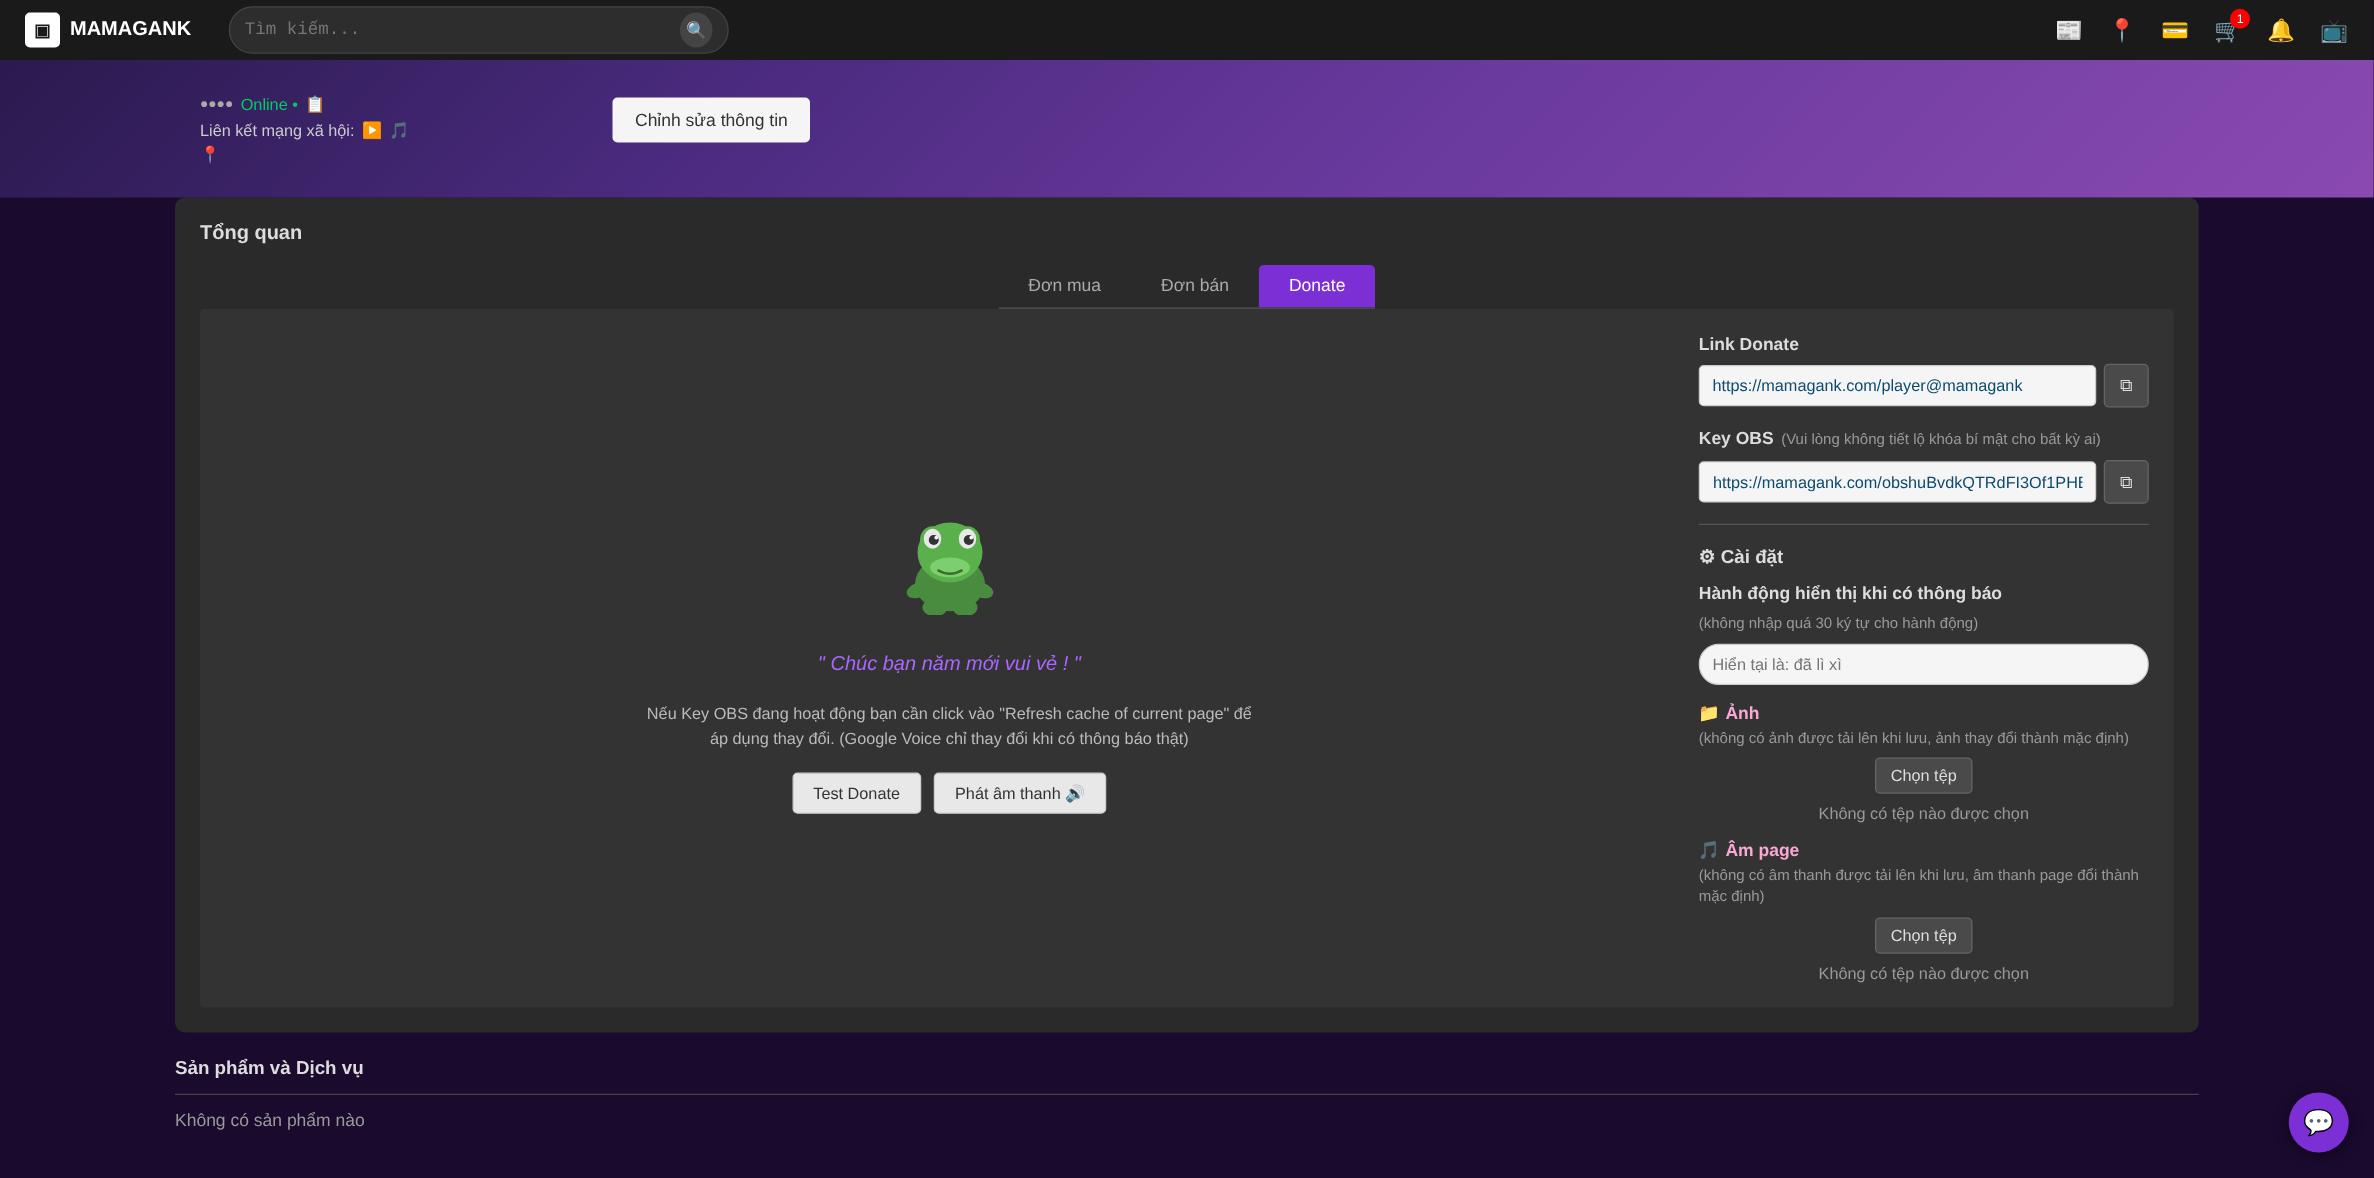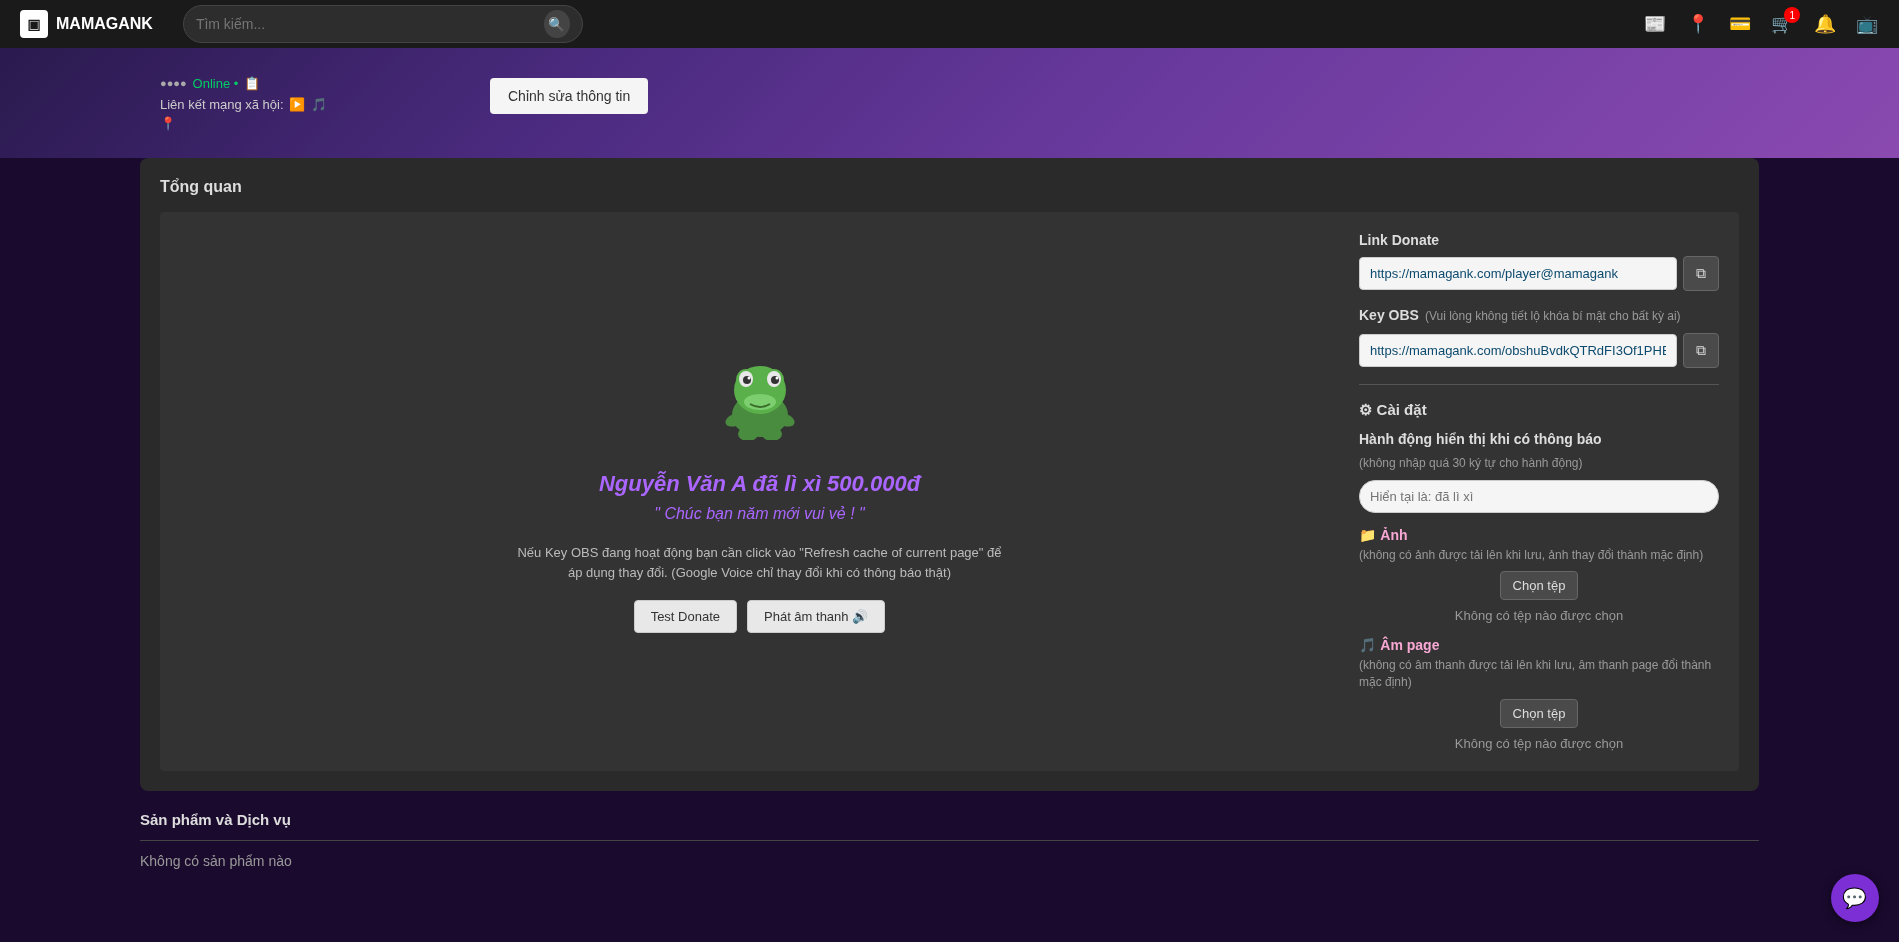--- a/index.html
+++ b/index.html
@@ -50,20 +50,21 @@
       border-radius: 20px;
       padding: 4px 12px;
     }
     .header-search input {
       background: none;
       border: none;
       outline: none;
       color: #ccc;
       width: 100%;
       font-size: 14px;
+      font-family: Liberation Mono, monospace;
     }
     .search-btn {
       background: #444;
       border: none;
       border-radius: 50%;
       width: 28px; height: 28px;
       cursor: pointer;
       color: white;
       margin-left: 6px;
       display: flex; align-items: center; justify-content: center;
@@ -424,20 +425,27 @@
     </div>
     <button class="edit-btn">Chỉnh sửa thông tin</button>
   </div>
 </div>
 
 <div class="main-container">
   <div class="section-header">
     <span class="section-title">Tổng quan</span>
   </div>
 
+  <div class="tabs-row">
+    <div class="tabs">
+      <button class="tab">Đơn mua</button>
+      <button class="tab">Đơn bán</button>
+      <button class="tab active">Donate</button>
+    </div>
+  </div>
 
   <div class="donate-content">
 
     <div class="donate-preview">
       <div class="pepe-img">
         
         <svg width="80" height="90" viewBox="0 0 80 90" xmlns="http://www.w3.org/2000/svg">
 
           <ellipse cx="40" cy="65" rx="28" ry="22" fill="#4a8c3f"></ellipse>
 
@@ -459,21 +467,20 @@
           <circle cx="27" cy="30" r="4" fill="#333"></circle>
           <circle cx="55" cy="30" r="4" fill="#333"></circle>
 
           <circle cx="29" cy="28" r="1.5" fill="white"></circle>
           <circle cx="57" cy="28" r="1.5" fill="white"></circle>
 
           <ellipse cx="28" cy="84" rx="10" ry="7" fill="#4a8c3f"></ellipse>
           <ellipse cx="52" cy="84" rx="10" ry="7" fill="#4a8c3f"></ellipse>
         </svg>
       </div>
-      <div class="donate-name-text">Nguyễn Văn A đã lì xì 500.000đ</div>
       <div class="donate-message">" Chúc bạn năm mới vui vẻ ! "</div>
       <div class="donate-instruction">Nếu Key OBS đang hoạt động bạn cần click vào "Refresh cache of current page" để áp dụng thay đổi. (Google Voice chỉ thay đổi khi có thông báo thật)</div>
       <div class="donate-actions">
         <button class="btn-test">Test Donate</button>
         <button class="btn-play">Phát âm thanh 🔊</button>
       </div>
     </div>
 
     <div class="donate-settings">
 

